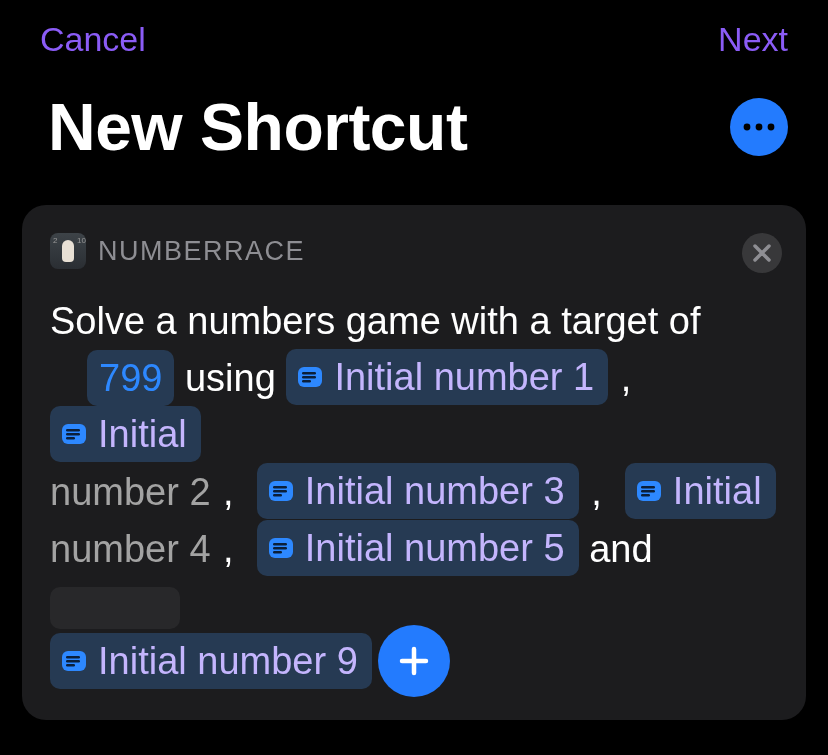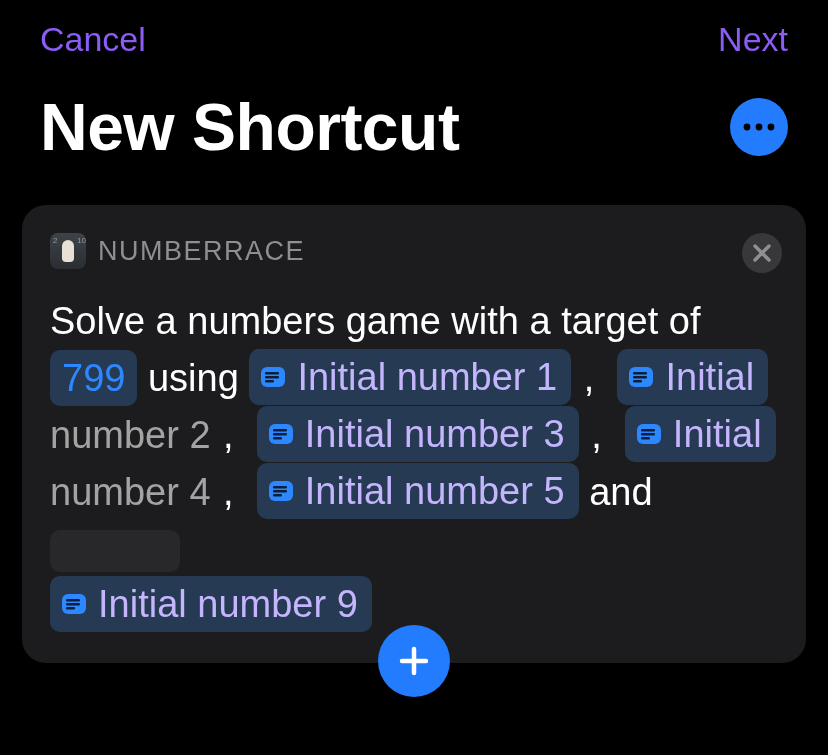--- a/index.html
+++ b/index.html
@@ -2,37 +2,37 @@
 <html><head>
   <meta charset="utf-8">
   <style>
     * { margin:0; padding:0; box-sizing:border-box; }
     body {
       width:828px; height:755px; background:#000; font-family:-apple-system,BlinkMacSystemFont,"Segoe UI",sans-serif;
       color:#fff; overflow:hidden; position:relative;
     }
     .nav { display:flex; justify-content:space-between; align-items:center; padding:20px 40px 0; }
     .nav-btn { color:#8b5cf6; font-size:34px; font-weight:400; cursor:pointer; letter-spacing:0; }
-    .hdr { display:flex; justify-content:space-between; align-items:center; padding:30px 40px 40px; }
+    .hdr { display:flex; justify-content:space-between; align-items:center; padding:30px 40px 40px;margin-left:8px; }
     .title { font-size:66px; font-weight:700; letter-spacing:-0.5px; }
     .more { width:58px; height:58px; border-radius:50%; background:#237BFE; display:flex; align-items:center; justify-content:center; cursor:pointer; }
     .more svg { width:34px; height:10px; }
     .card { margin:0 22px; background:#1C1C1E; border-radius:24px; padding:28px 28px 30px; position:relative; }
     .card-hdr { display:flex; align-items:center; gap:12px; margin-bottom:24px; }
     .app-ico { width:36px; height:36px; border-radius:8px; background:linear-gradient(180deg,#3D4348 0%,#2A2E33 100%); display:flex; align-items:center; justify-content:center; position:relative; overflow:hidden; }
     .app-ico::before { content:''; width:12px; height:22px; background:#E8E0D5; border-radius:6px 6px 4px 4px; position:absolute; }
     .app-ico::after { content:''; position:absolute; top:4px; left:3px; font-size:7px; color:#888; }
     .app-ico .n1 { position:absolute; top:3px; left:3px; font-size:8px; color:#999; }
     .app-ico .n2 { position:absolute; top:3px; right:0; font-size:8px; color:#999; }
     .app-name { color:#8E8E93; font-size:27px; font-weight:500; letter-spacing:1.5px; }
     .close { position:absolute; top:28px; right:24px; width:40px; height:40px; border-radius:50%; background:#38383A; display:flex; align-items:center; justify-content:center; cursor:pointer; }
     .close svg { width:18px; height:18px; }
     .body { font-size:38px; line-height:56px; font-weight:400; color:#fff; }
     .plain { color:#fff; }
-    .target { display:inline-block; background:#263A53; color:#2D88FF; padding:0 12px; border-radius:10px; font-weight:400; cursor:pointer; }
+    .target { display:inline-block; background:#263A53; color:#2D88FF; padding:0 12px; border-radius:10px; font-weight:400; cursor:pointer;margin-left:37px; }
     .token { display:inline-flex; align-items:center; background:#263A53; color:#c4b5fd; padding:0 14px 0 10px; border-radius:10px; gap:10px; cursor:pointer; white-space:nowrap; }
     .token svg { width:28px; height:28px; flex-shrink:0; }
     .token-multi { color:#a3a3a3; cursor:pointer; }
     .comma { color:#fff; padding:0 2px; }
     .empty-slot { display:inline-block; width:130px; height:42px; background:#28282A; border-radius:10px; vertical-align:middle; cursor:pointer; }
     .add { position:absolute; left:50%; transform:translateX(-50%); top:625px; width:72px; height:72px; border-radius:50%; background:#237BFE; display:flex; align-items:center; justify-content:center; cursor:pointer; }
     .add svg { width:36px; height:36px; }
     
     .line { display:block; }
     .wrapbox { line-height:56px; }

